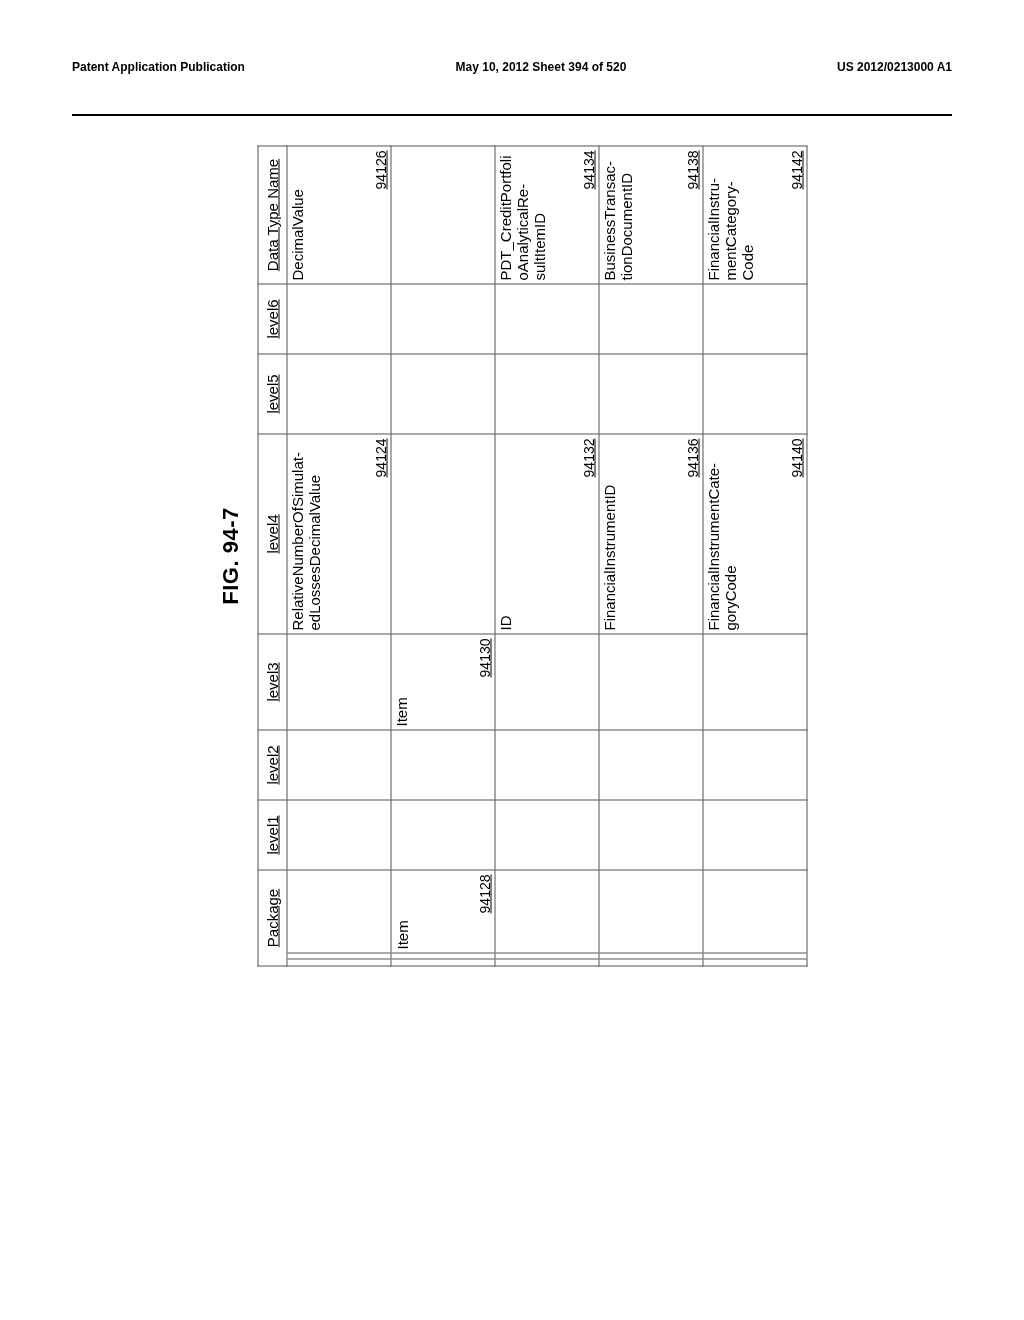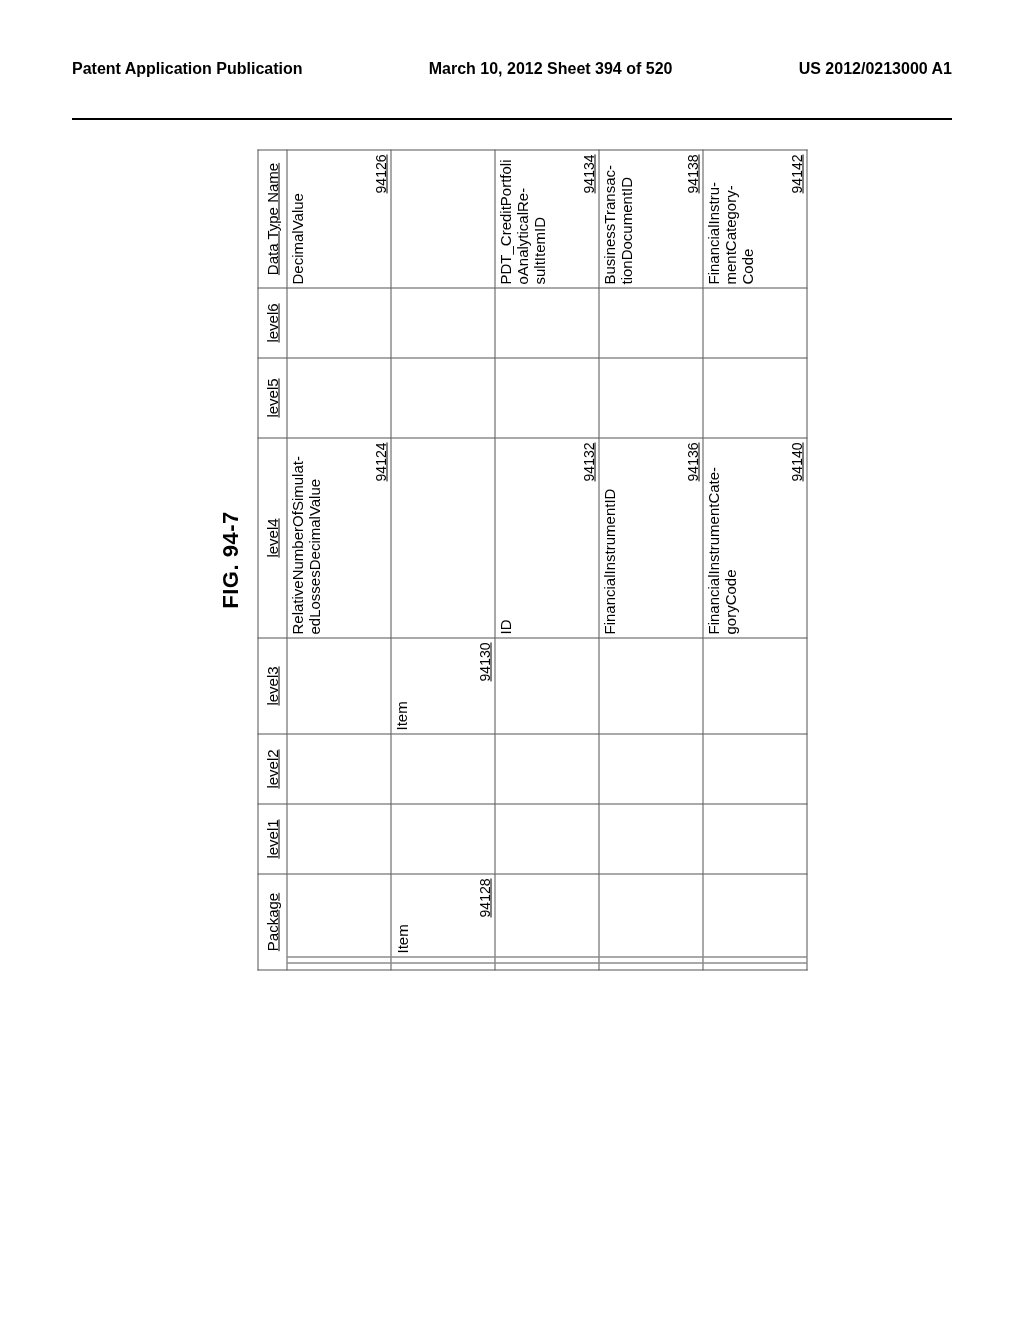--- a/index.html
+++ b/index.html
@@ -1,18 +1,18 @@
 <!DOCTYPE html>
 <html><head>
 <meta charset="utf-8">
 <style>
   * { box-sizing: border-box; margin: 0; padding: 0; }
   html, body { width: 1024px; height: 1320px; background: #fff; font-family: Arial, Helvetica, sans-serif; color: #000; }
   .page { width: 1024px; height: 1320px; position: relative; padding: 60px 72px 80px 72px; }
-  .header { display: flex; justify-content: space-between; font-size: 16px; font-weight: bold; margin-bottom: 40px; }
+  .header { display: flex; justify-content: space-between; font-size: 12px; font-weight: bold; margin-bottom: 40px; }
   .rule { border: none; border-top: 2px solid #000; margin-top: 6px; }
   .fig-area { position: relative; width: 100%; height: 880px; display: flex; align-items: center; justify-content: center; }
   .rotwrap { transform: rotate(-90deg); transform-origin: center center; }
   .figlabel { text-align: center; font-weight: bold; font-size: 22px; margin-bottom: 14px; letter-spacing: 0.5px; }
   table.diagram { border-collapse: collapse; table-layout: fixed; width: 820px; font-size: 15px; }
   table.diagram th, table.diagram td { border: 1px solid #555; vertical-align: top; padding: 0; }
   table.diagram th { font-weight: normal; text-decoration: underline; text-align: center; height: 28px; line-height: 28px; }
   td.cell { position: relative; height: 104px; }
   .celltext { position: absolute; top: 2px; left: 3px; right: 3px; line-height: 1.12; word-break: break-word; }
   .cellref { position: absolute; bottom: 2px; right: 4px; text-decoration: underline; font-size: 14px; }
@@ -30,21 +30,21 @@
   .tabB { position:absolute; top:0; left:12px; width:1px; height:100%; background:#555; }
   .itemlabel { position:absolute; top:2px; left:16px; }
 </style>
 </head>
 <body>
 
 <div class="page">
 
   <div class="header">
     <span>Patent Application Publication</span>
-    <span>March 10, 2012  Sheet 394 of 520</span>
+    <span>May 10, 2012  Sheet 394 of 520</span>
     <span>US 2012/0213000 A1</span>
   </div>
   <hr class="rule">
 
   <div class="fig-area">
     <div class="rotwrap">
       <div class="figlabel">FIG. 94-7</div>
 
       <table class="diagram">
         <colgroup>

